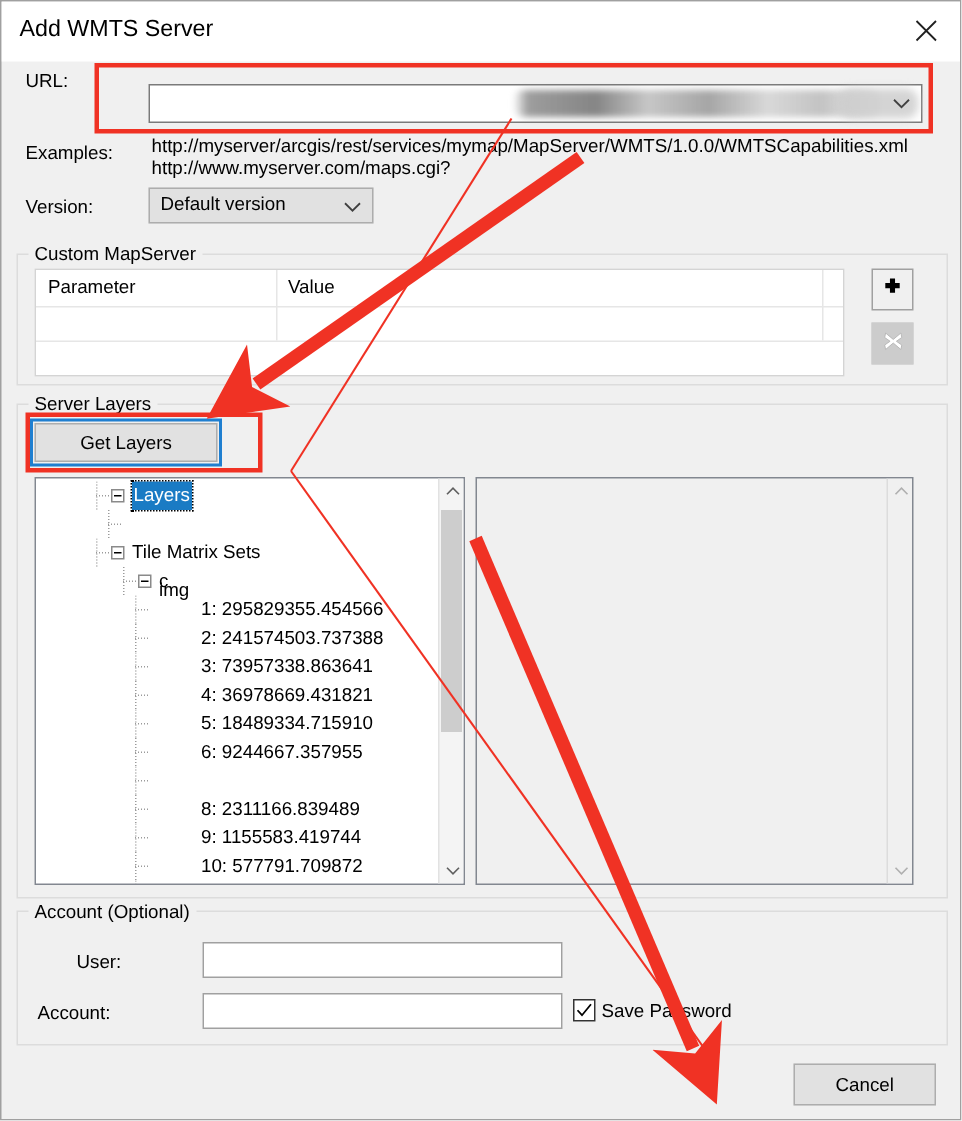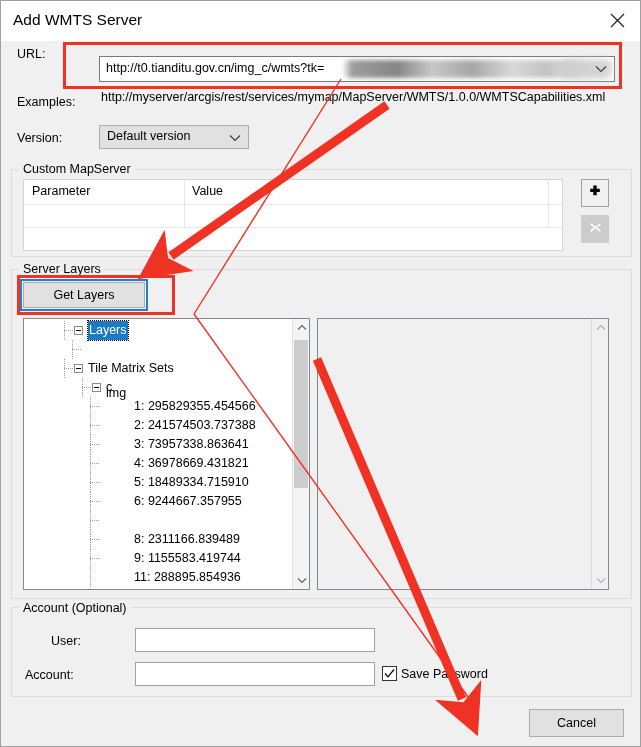--- a/index.html
+++ b/index.html
@@ -344,34 +344,34 @@
       <span>
         <svg width="15" height="15" viewBox="0 0 15 15">
           <path d="M1,1 L14,14 M14,1 L1,14" stroke="#202020" stroke-width="1.2" fill="none"></path>
         </svg>
       </span>
     </div>
   </div>
 
   <div class="lbl" style="left:16px; top:46px;">URL:</div>
   <div class="url-combo">
-    <div class="url-text">http://t0.tianditu.gov.cn/img_c/wmts?tk=</div>
     <div class="url-redact"></div>
     <div class="url-redact2"></div>
     <div class="combo-arrow">
       <span>
         <svg width="12" height="8" viewBox="0 0 12 8">
           <path d="M1,1.5 L6,6.5 L11,1.5" stroke="#404040" stroke-width="1.2" fill="none"></path>
         </svg>
       </span>
     </div>
   </div>
 
   <div class="lbl" style="left:16px; top:94px;">Examples:</div>
   <div class="lbl" style="left:100px; top:89px;">http://myserver/arcgis/rest/services/mymap/MapServer/WMTS/1.0.0/WMTSCapabilities.xml</div>
+  <div class="lbl" style="left:100px; top:104px;">http://www.myserver.com/maps.cgi?</div>
 
   <div class="lbl" style="left:16px; top:130px;">Version:</div>
   <div class="version-combo">
     <div class="version-text">Default version</div>
     <div class="combo-arrow">
       <span>
         <svg width="12" height="8" viewBox="0 0 12 8">
           <path d="M1,1.5 L6,6.5 L11,1.5" stroke="#404040" stroke-width="1.2" fill="none"></path>
         </svg>
       </span>
@@ -422,20 +422,21 @@
         <div class="tnode"><div class="dotline-h" style="left: 58px; top: 9px; width: 10px;"></div><div class="dotline-v" style="left: 58px; top: 0px; height: 19px;"></div><div class="expander" style="left: 68px;"></div><span class="tnode-label" style="margin-left: 82px;">c</span></div>
         <div class="tnode"><div class="dotline-h" style="left: 66px; top: 9px; width: 10px;"></div><div class="dotline-v" style="left: 66px; top: 0px; height: 19px;"></div><span class="tnode-label" style="margin-left: 110px;">1: 295829355.454566</span></div>
         <div class="tnode"><div class="dotline-h" style="left: 66px; top: 9px; width: 10px;"></div><div class="dotline-v" style="left: 66px; top: 0px; height: 19px;"></div><span class="tnode-label" style="margin-left: 110px;">2: 241574503.737388</span></div>
         <div class="tnode"><div class="dotline-h" style="left: 66px; top: 9px; width: 10px;"></div><div class="dotline-v" style="left: 66px; top: 0px; height: 19px;"></div><span class="tnode-label" style="margin-left: 110px;">3: 73957338.863641</span></div>
         <div class="tnode"><div class="dotline-h" style="left: 66px; top: 9px; width: 10px;"></div><div class="dotline-v" style="left: 66px; top: 0px; height: 19px;"></div><span class="tnode-label" style="margin-left: 110px;">4: 36978669.431821</span></div>
         <div class="tnode"><div class="dotline-h" style="left: 66px; top: 9px; width: 10px;"></div><div class="dotline-v" style="left: 66px; top: 0px; height: 19px;"></div><span class="tnode-label" style="margin-left: 110px;">5: 18489334.715910</span></div>
         <div class="tnode"><div class="dotline-h" style="left: 66px; top: 9px; width: 10px;"></div><div class="dotline-v" style="left: 66px; top: 0px; height: 19px;"></div><span class="tnode-label" style="margin-left: 110px;">6: 9244667.357955</span></div>
         <div class="tnode"><div class="dotline-h" style="left: 66px; top: 9px; width: 10px;"></div><div class="dotline-v" style="left: 66px; top: 0px; height: 19px;"></div></div>
         <div class="tnode"><div class="dotline-h" style="left: 66px; top: 9px; width: 10px;"></div><div class="dotline-v" style="left: 66px; top: 0px; height: 19px;"></div><span class="tnode-label" style="margin-left: 110px;">8: 2311166.839489</span></div>
         <div class="tnode"><div class="dotline-h" style="left: 66px; top: 9px; width: 10px;"></div><div class="dotline-v" style="left: 66px; top: 0px; height: 19px;"></div><span class="tnode-label" style="margin-left: 110px;">9: 1155583.419744</span></div>
+        <div class="tnode"><div class="dotline-h" style="left: 66px; top: 9px; width: 10px;"></div><div class="dotline-v" style="left: 66px; top: 0px; height: 19px;"></div><span class="tnode-label" style="margin-left: 110px;">10: 577791.709872</span></div>
         <div class="tnode"><div class="dotline-v" style="left: 66px; top: 0px; height: 19px;"></div><span class="tnode-label" style="margin-left: 110px;">11: 288895.854936</span></div>
       </div>
     <div class="vscroll">
       <div class="vs-arrow up">
         <svg width="10" height="7" viewBox="0 0 10 7">
             <path d="M1,5.5 L5,1.5 L9,5.5" stroke="#606060" stroke-width="1.1" fill="none"></path>
           </svg>
       </div>
       <div class="vs-thumb" style="top:21px; height:148px;"></div>
       <div class="vs-arrow down">

